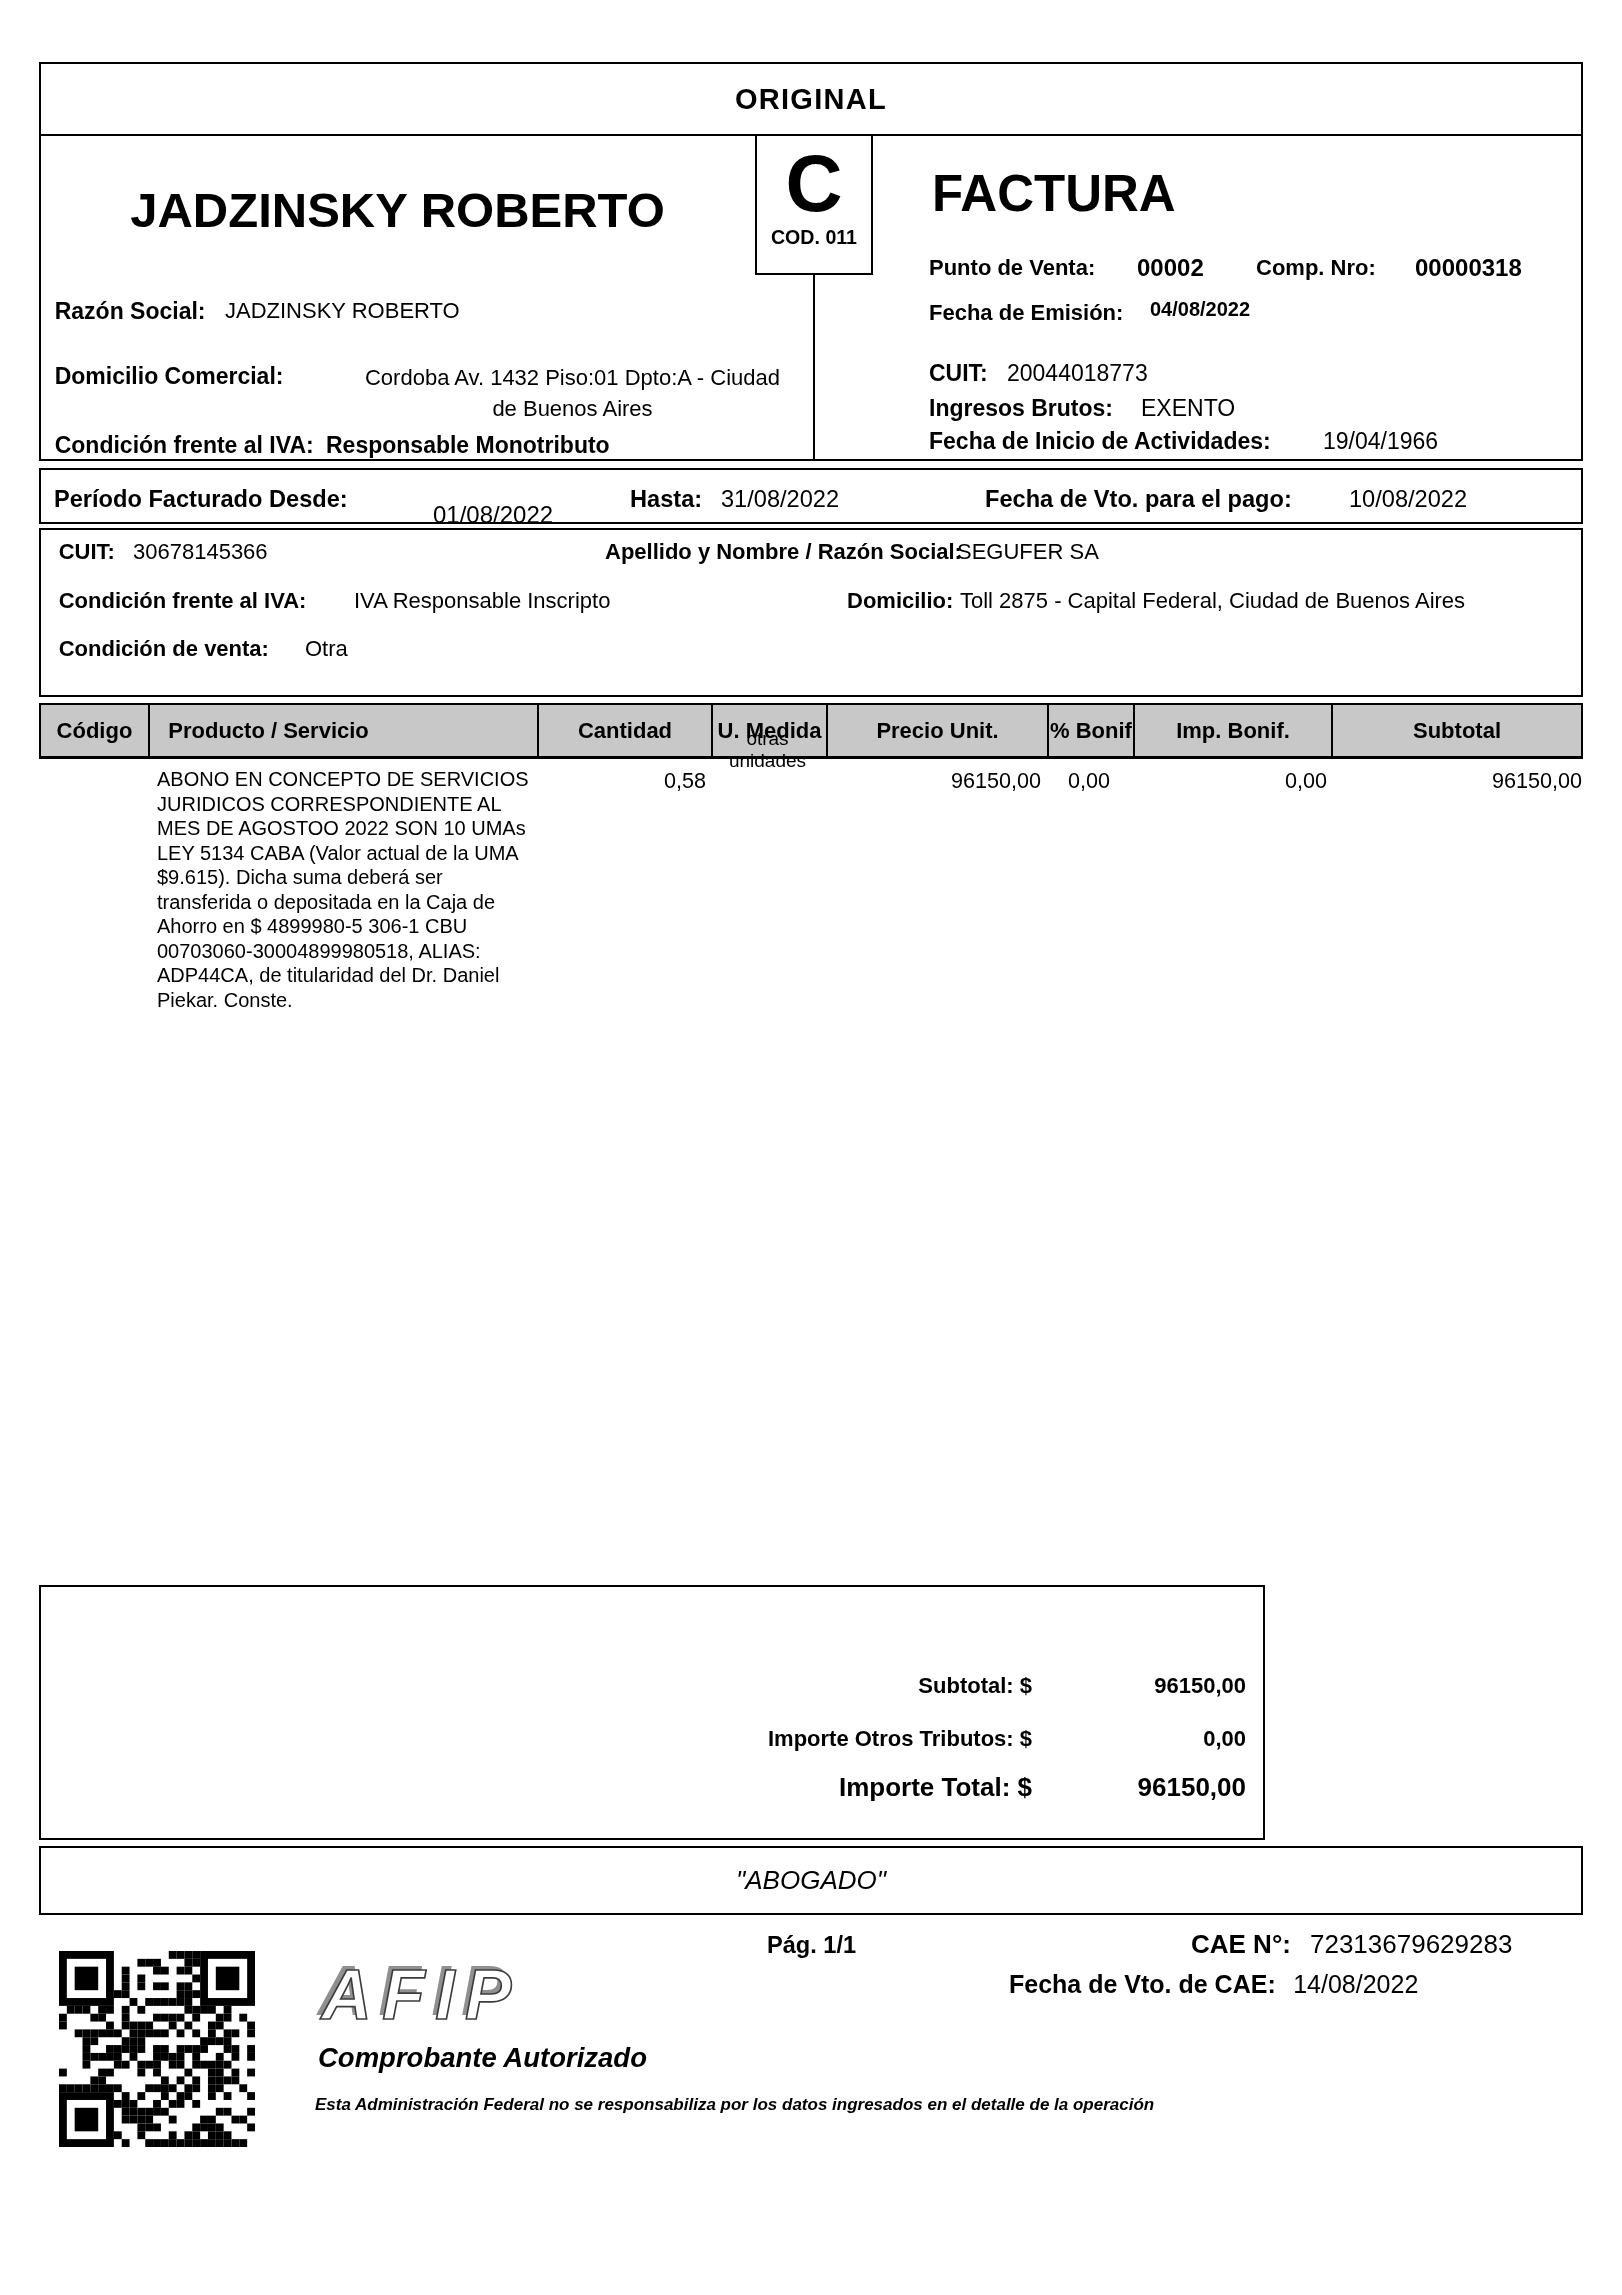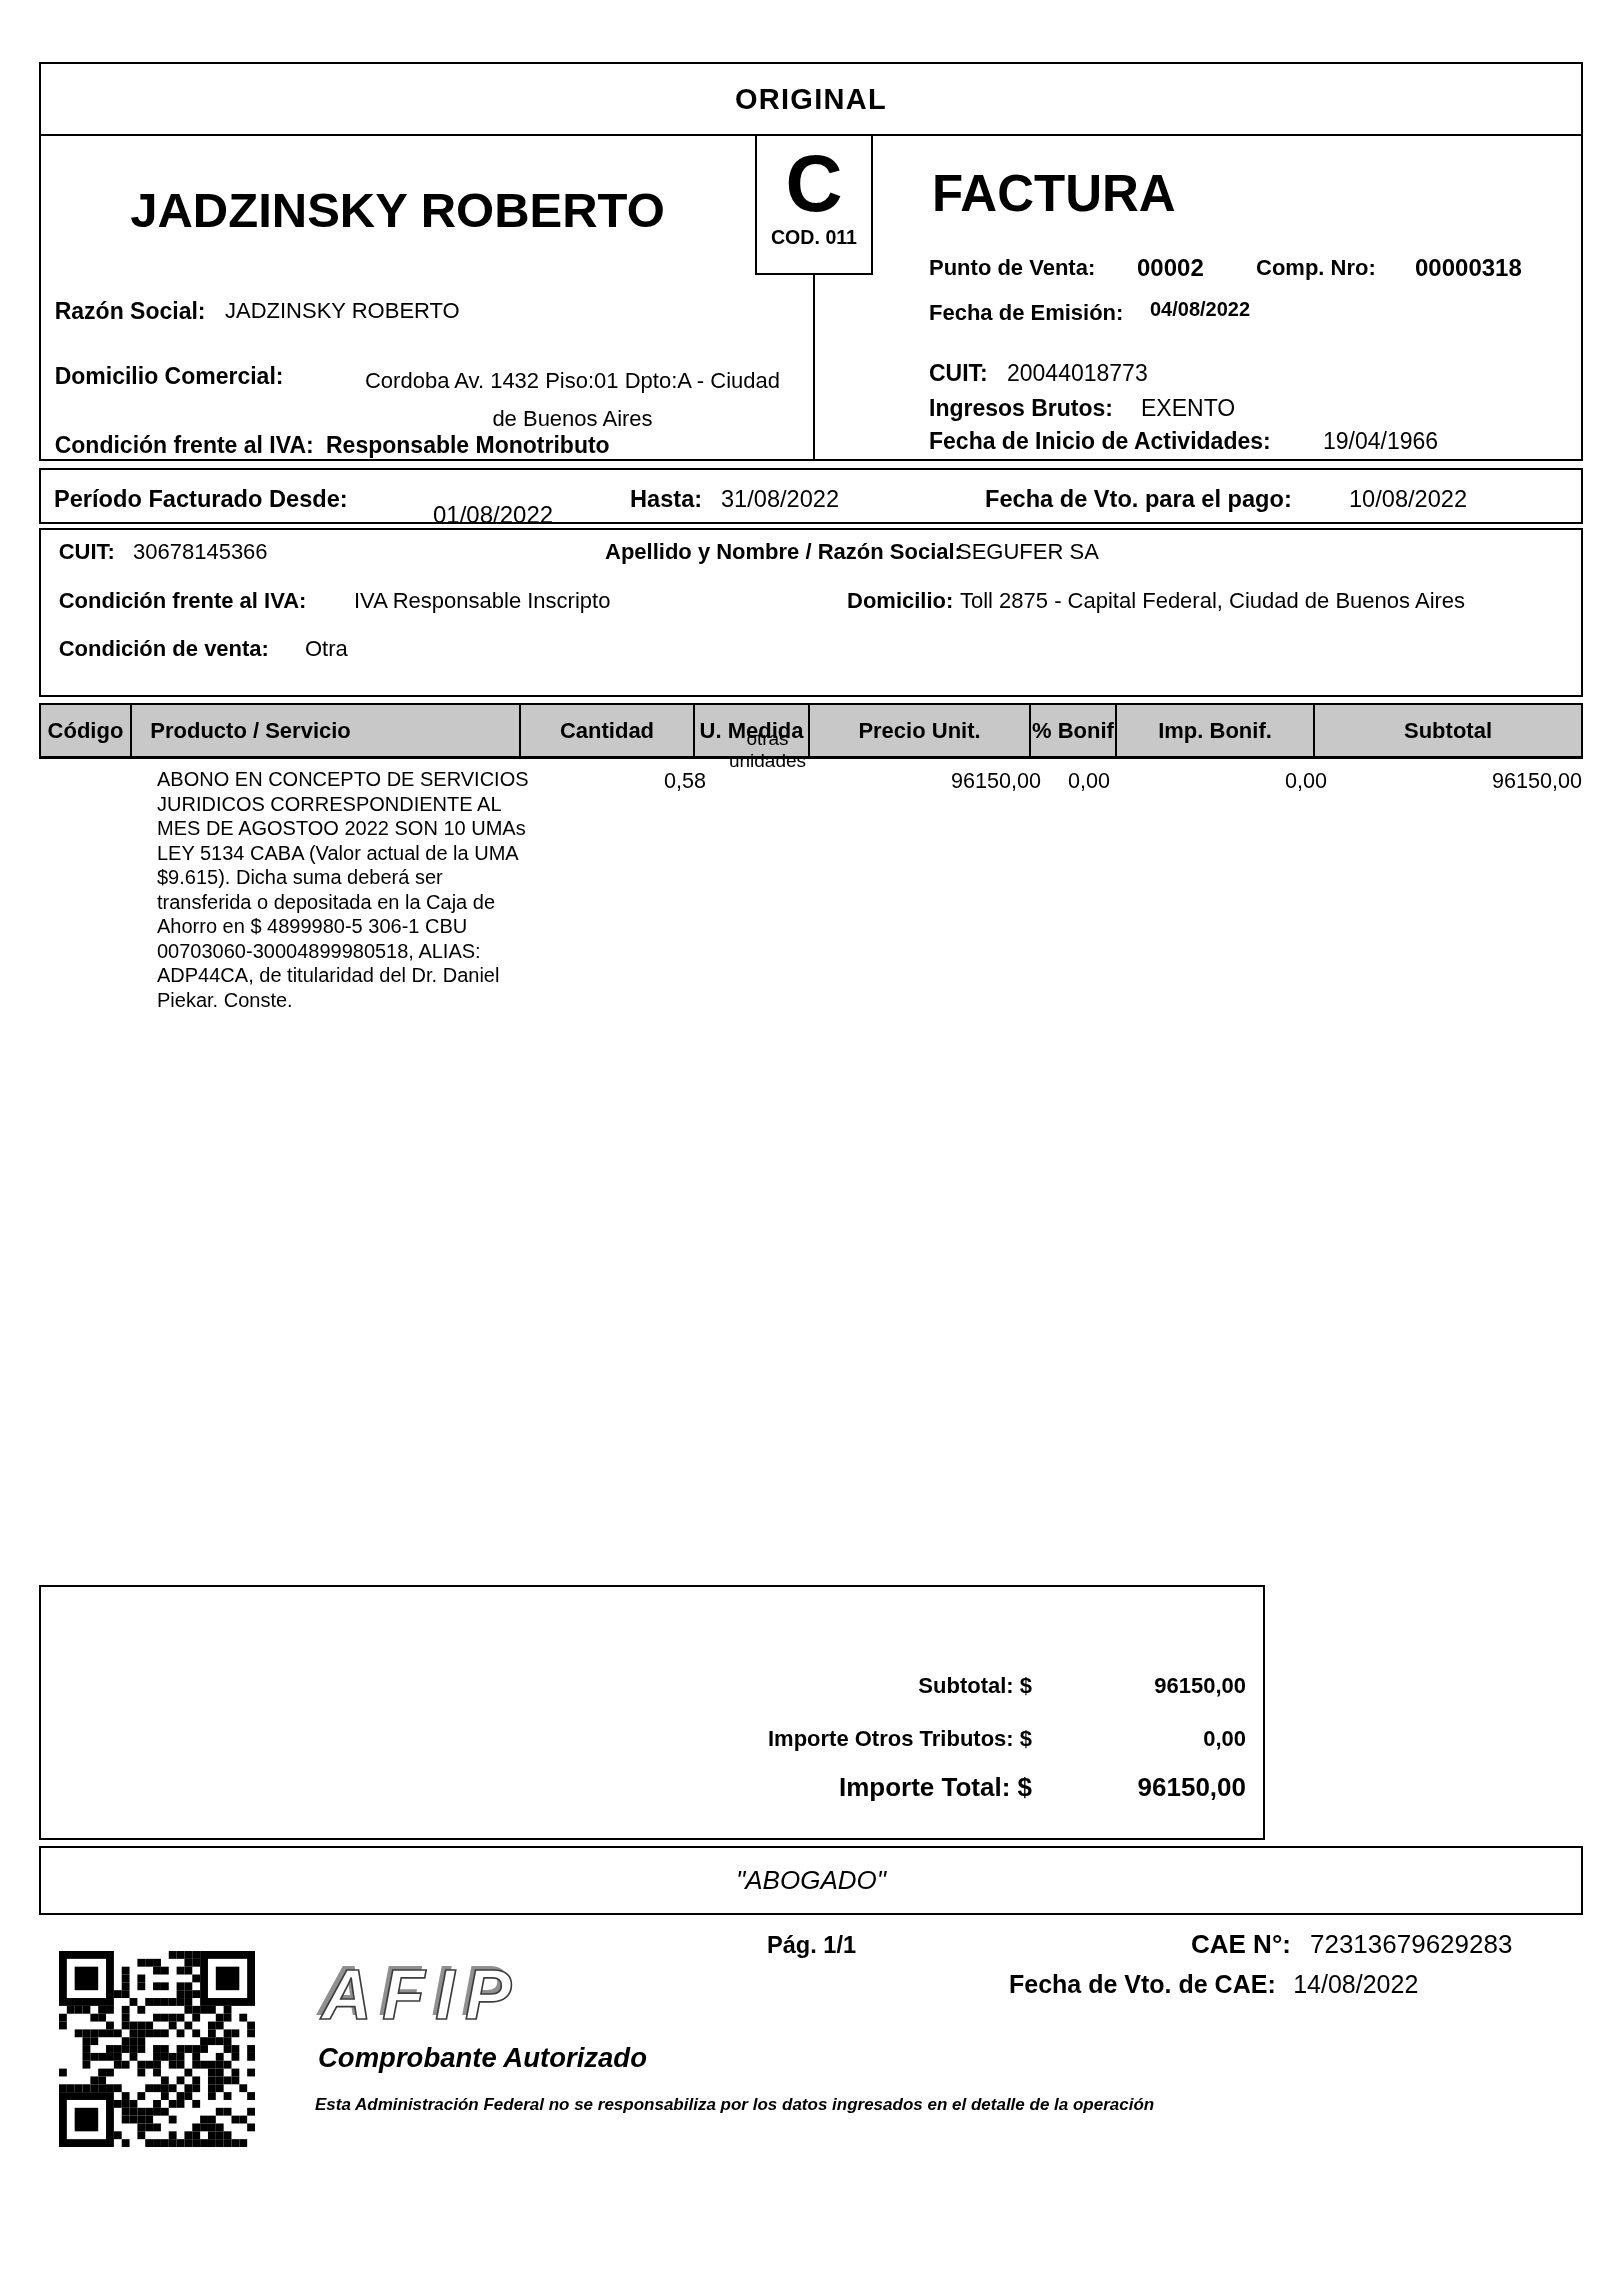--- a/index.html
+++ b/index.html
@@ -19,21 +19,21 @@
   .emitter-name{position:absolute;left:0;top:46px;width:713px;text-align:center;
                 font-size:49px;font-weight:bold;white-space:nowrap;}
   .cbox{position:absolute;left:714px;top:-2px;width:118px;height:141px;
         border:2px solid #000;box-sizing:border-box;background:#fff;text-align:center;}
   .cbox .letter{display:block;font-size:79px;font-weight:bold;line-height:85px;margin-top:5.2px;}
   .cbox .code{display:block;font-size:19.6px;font-weight:bold;}
   .vdivider{position:absolute;left:772px;top:137px;width:2px;height:186px;background:#000;}
   .factura-title{position:absolute;left:891px;top:27.5px;font-size:51px;font-weight:bold;}
 
   .domicilio-value{position:absolute;left:322px;top:226px;width:419px;text-align:center;
-                   font-size:22px;line-height:38px;white-space:normal;}
+                   font-size:22px;line-height:31px;white-space:normal;}
 
   
   .periodo-box{left:39px;top:468px;width:1544px;height:56px;}
   
   .customer-box{left:39px;top:528px;width:1544px;height:169px;}
 
   
   .thead{position:absolute;left:39px;top:703px;width:1544px;height:56px;
          background:#c8c8c8;border:2px solid #000;border-bottom:3.3px solid #000;
          box-sizing:border-box;display:flex;}
@@ -128,21 +128,21 @@
     <span class="abs b" style="left:17.7px;top:58px;font-size:22px;">Condición frente al IVA:</span>
     <span class="abs" style="left:313px;top:58px;font-size:22px;">IVA Responsable Inscripto</span>
     <span class="abs b" style="left:806px;top:58px;font-size:22px;">Domicilio:</span>
     <span class="abs" style="left:919px;top:58px;font-size:22px;">Toll 2875 - Capital Federal, Ciudad de Buenos Aires</span>
 
     <span class="abs b" style="left:17.7px;top:106px;font-size:22px;">Condición de venta:</span>
     <span class="abs" style="left:264px;top:106px;font-size:22px;">Otra</span>
   </div>
 
   <div class="thead">
-    <div class="th" style="width:91px;">Código</div>
+    <div class="th" style="width:109px;">Código</div>
     <div class="th left" style="width:389px;">Producto / Servicio</div>
     <div class="th" style="width:174px;">Cantidad</div>
     <div class="th" style="width:115px;">U. Medida</div>
     <div class="th" style="width:221px;">Precio Unit.</div>
     <div class="th" style="width:86px;">% Bonif</div>
     <div class="th" style="width:198px;">Imp. Bonif.</div>
     <div class="th" style="flex:1;">Subtotal</div>
   </div>
 
   <div>

